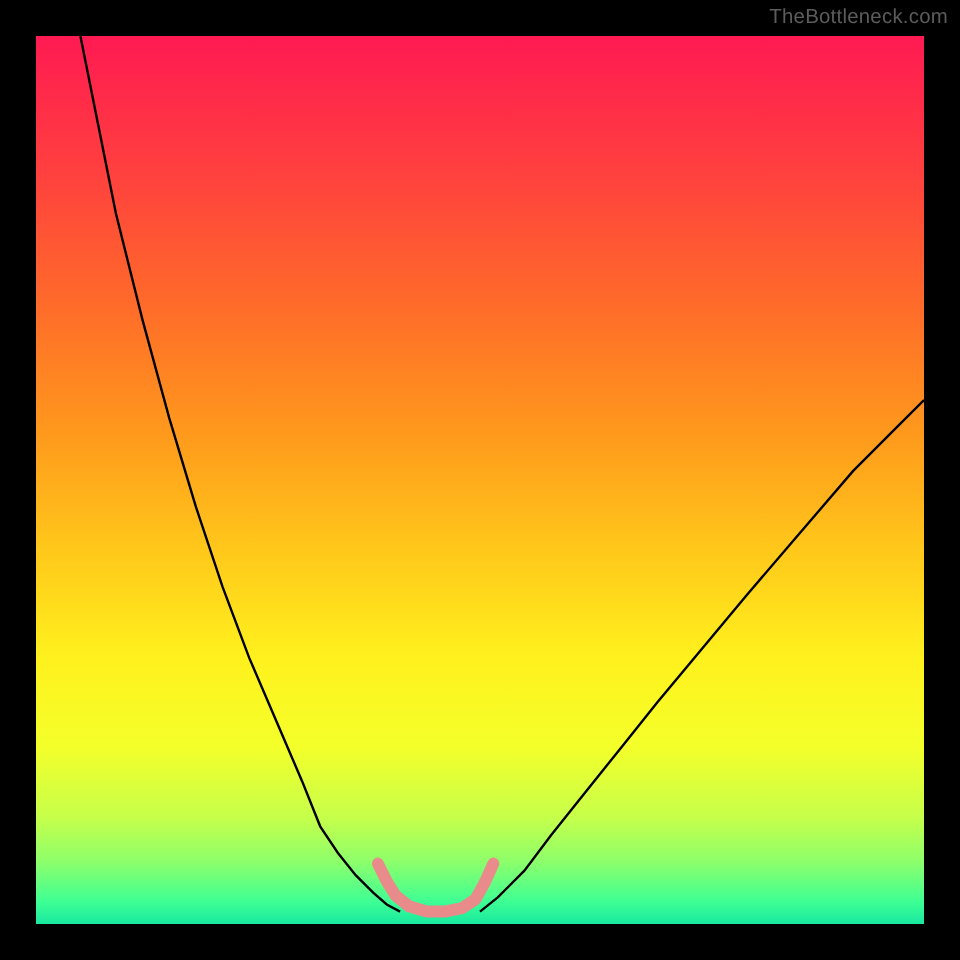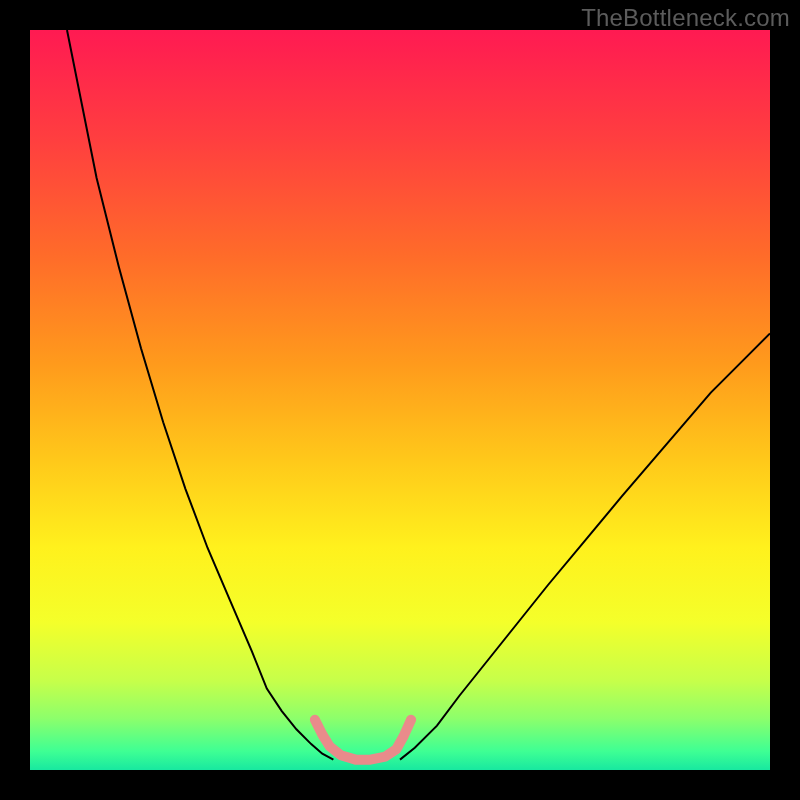--- a/index.html
+++ b/index.html
@@ -23,21 +23,21 @@
     top: 30px;
     width: 740px;
     height: 740px;
     overflow: hidden;
   }
   .watermark {
     position: absolute;
     top: 4px;
     right: 10px;
     color: #5c5c5c;
-    font-size: 24px;
+    font-size: 17px;
     font-weight: 500;
     letter-spacing: 0.2px;
     z-index: 5;
   }
   svg { display: block; }
 </style>
 </head>
 <body>
 
 <div class="outer">

